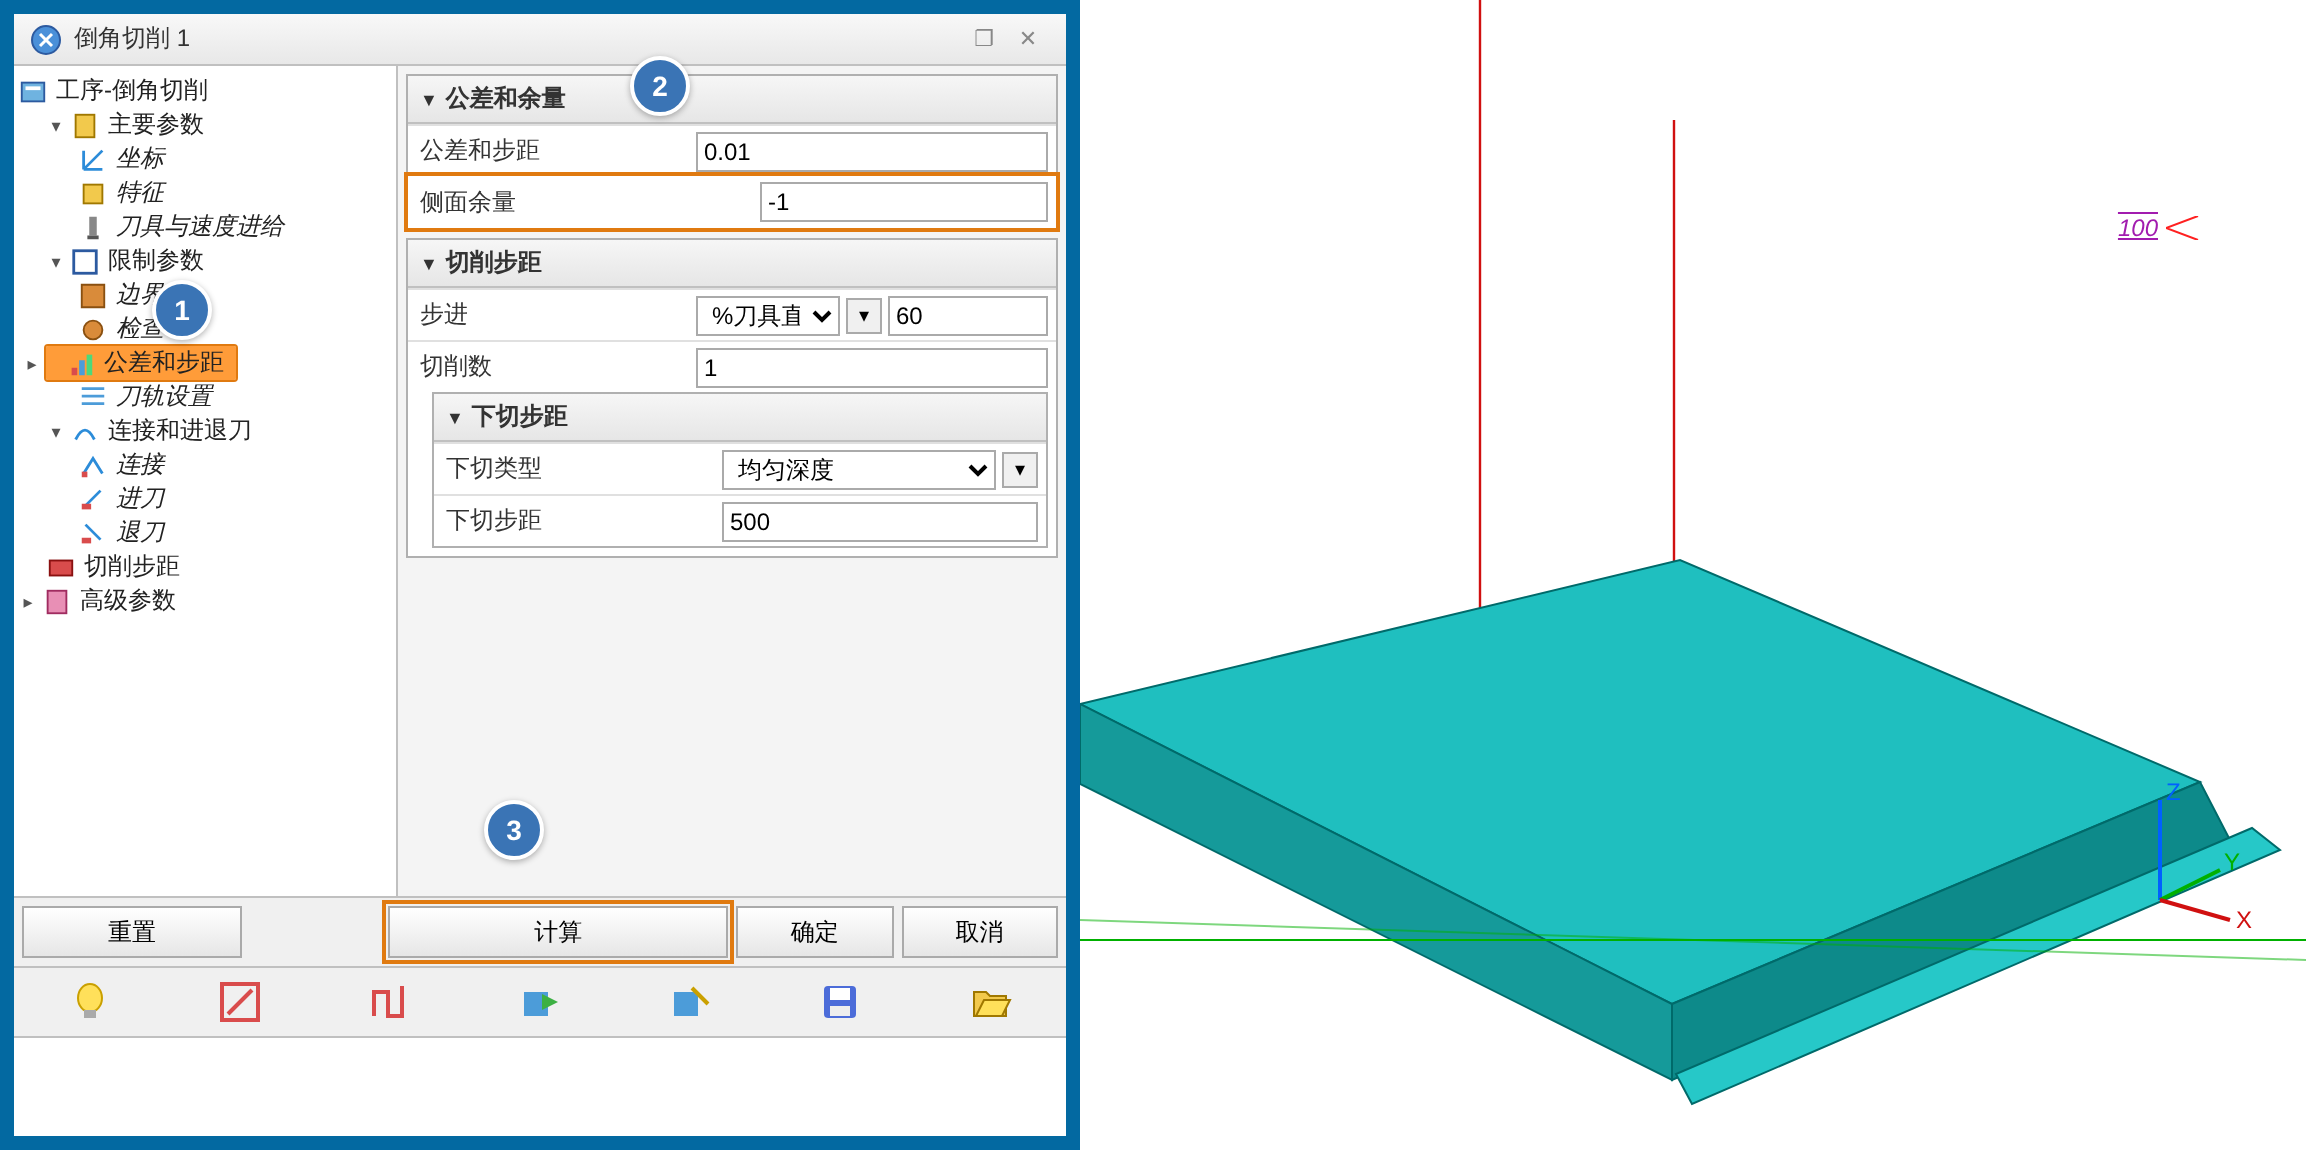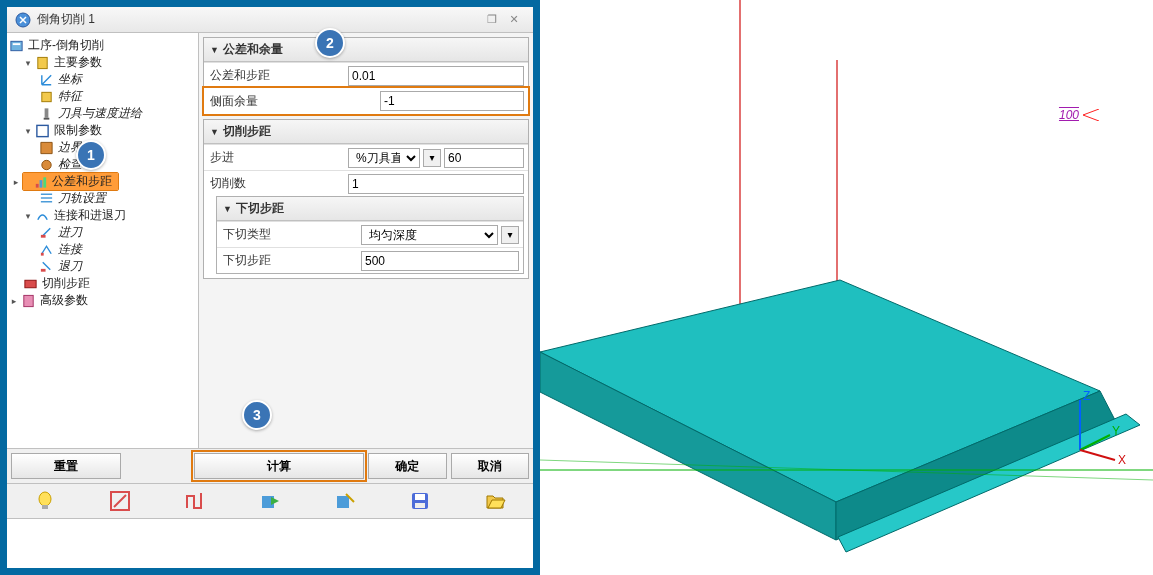--- a/index.html
+++ b/index.html
@@ -33,21 +33,21 @@
 .prop-val { flex: 1; padding: 0 4px; }
 .prop-val input[type=text], .prop-val select { width: 100%; height: 20px; border: 1px solid #aaa; background: #fff; padding: 0 3px; font-size: 12px; }
 .sel-combo { display: flex; gap: 3px; align-items: center;}
 .sel-combo select { width: 72px; }
 .sel-combo .mini { width: 18px; height: 18px; border: 1px solid #aaa; background: #f0f0f0; display: flex; align-items: center; justify-content: center; font-size: 10px; }
 .sel-combo input { flex: 1; }
 .highlight-box { outline: 2px solid #e07a10; }
 .nested-box { margin: 0 4px 4px 12px; }
 
 .btn-row { display: flex; padding: 4px; gap: 4px; background: #f0f0f0; border-top: 1px solid #c0c0c0; border-bottom:1px solid #c0c0c0; }
-.btn { height: 26px; border: 1px solid #aaa; background: linear-gradient(#fff,#e6e6e6); display: flex; align-items: center; justify-content: center; cursor: pointer; font-weight: bold; }
+.btn { height: 26px; border: 1px solid #aaa; background: linear-gradient(#fff,#e6e6e6); display: flex; align-items: center; justify-content: center; cursor: pointer; }
 .btn-reset { width: 110px; }
 .btn-calc { flex: 2.2; outline: 2px solid #e07a10; outline-offset: 1px;}
 .btn-ok, .btn-cancel { flex: 1; }
 
 .icon-row { display: flex; padding: 4px; gap: 45px; background: #f0f0f0; justify-content: center; }
 .icon-btn { width: 30px; height: 26px; display: flex; align-items: center; justify-content: center; }
 
 .bottom-pane { height: 50px; background: #fff; border-top: 1px solid #c0c0c0; }
 
 .viewport { flex: 1; background: #fff; position: relative; overflow: hidden; }
@@ -167,34 +167,34 @@
         <span class="tree-icon">
             <svg class="ico" viewBox="0 0 16 16">
               <path d="M3 12 Q8 2 13 12" fill="none" stroke="#2c8cd9" stroke-width="1.5"></path>
             </svg>
           </span>
         <span class="tree-label">连接和进退刀</span>
       </div>
       <div class="tree-item l2">
         <span class="tree-icon">
             <svg class="ico" viewBox="0 0 16 16">
+              <path d="M3 12 L8 4 L13 12" fill="none" stroke="#2c8cd9" stroke-width="1.5"></path>
+              <rect x="2" y="11" width="3" height="3" fill="#d94c4c"></rect>
+            </svg>
+          </span>
+        <span class="tree-label">连接</span>
+      </div>
+      <div class="tree-item l2">
+        <span class="tree-icon">
+            <svg class="ico" viewBox="0 0 16 16">
               <path d="M12 3 L4 11" stroke="#2c8cd9" stroke-width="1.5"></path>
               <rect x="2" y="10" width="5" height="3" fill="#d94c4c"></rect>
             </svg>
           </span>
         <span class="tree-label">进刀</span>
-      </div>
-      <div class="tree-item l2">
-        <span class="tree-icon">
-            <svg class="ico" viewBox="0 0 16 16">
-              <path d="M3 12 L8 4 L13 12" fill="none" stroke="#2c8cd9" stroke-width="1.5"></path>
-              <rect x="2" y="11" width="3" height="3" fill="#d94c4c"></rect>
-            </svg>
-          </span>
-        <span class="tree-label">连接</span>
       </div>
       <div class="tree-item l2">
         <span class="tree-icon">
             <svg class="ico" viewBox="0 0 16 16">
               <path d="M4 3 L12 11" stroke="#2c8cd9" stroke-width="1.5"></path>
               <rect x="2" y="10" width="5" height="3" fill="#d94c4c"></rect>
             </svg>
           </span>
         <span class="tree-label">退刀</span>
       </div>

